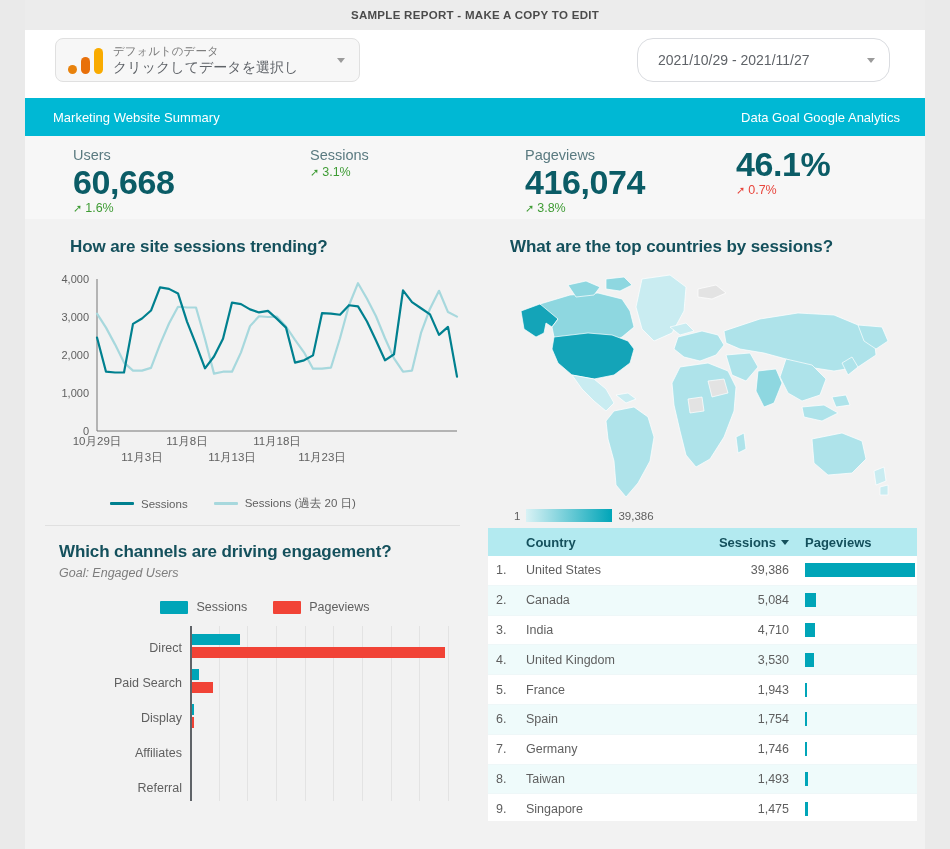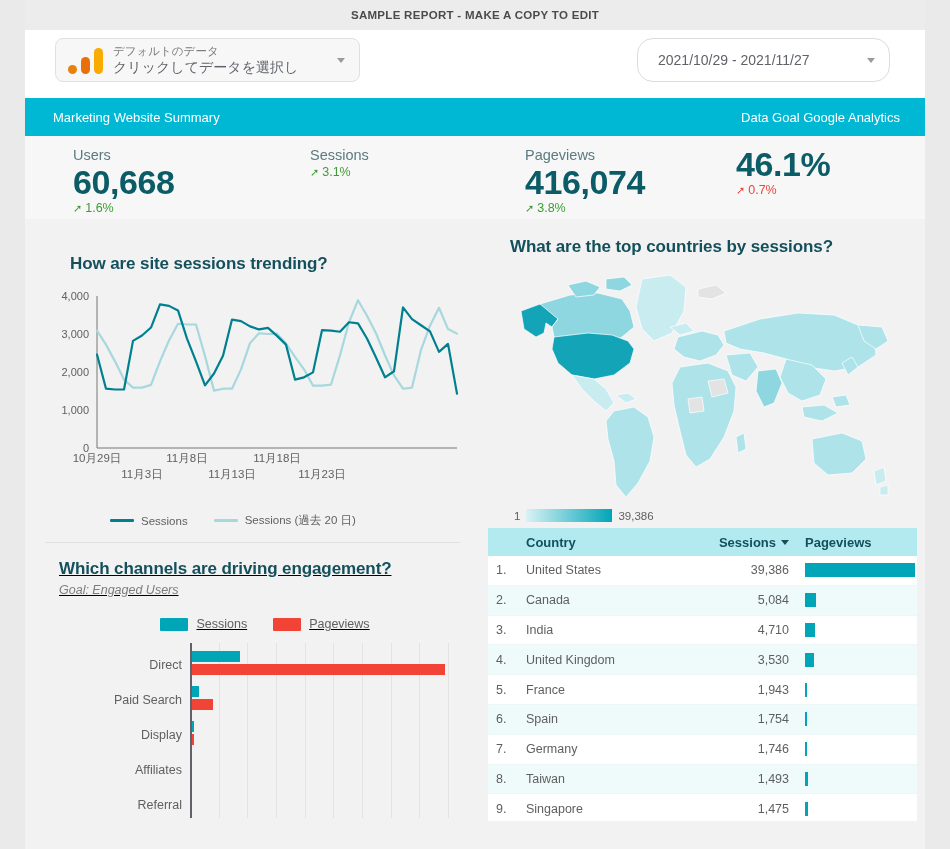--- a/index.html
+++ b/index.html
@@ -64,28 +64,28 @@
   .content{display:flex;height:635px;background:#f2f2f2;}
   .col-left{width:455px;box-sizing:border-box;background:#f2f2f2;}
   .col-right{flex:1;box-sizing:border-box;background:#f2f2f2;}
   .card{background:#f2f2f2;}
   .card-title{
     font-size:17px;font-weight:bold;color:#14505c;letter-spacing:-.1px;
   }
   .card-sub{font-size:12.5px;color:#7d7d7d;font-style:italic;margin-top:4px;}
   
   .linechart-card{padding:18px 20px 0 20px;}
-  .linechart-card .card-title{margin-left:25px;margin-top:17px;}
+  .linechart-card .card-title{margin-left:25px;margin-top:0;}
   .lc-wrap{position:relative;margin-top:14px;}
   .legend-row{display:flex;gap:26px;margin:6px 0 0 65px;align-items:center;}
   .legend-item{display:flex;align-items:center;gap:7px;font-size:11.5px;color:#616161;}
   .legend-line{width:24px;height:3px;border-radius:1px;}
   .divider{height:1px;background:#e0e0e0;margin:14px 20px 0 20px;}
   
-  .barchart-card{padding:16px 20px 0 20px;text-decoration:underline;}
+  .barchart-card{padding:16px 20px 0 20px;}
   .barchart-card .card-title{margin-left:14px;}
   .barchart-card .card-sub{margin-left:14px;}
   .bc-legend{display:flex;gap:26px;justify-content:center;margin-top:20px;padding-left:25px;}
   .bc-legend .sw{width:28px;height:13px;border-radius:1px;}
   .bc-legend .li{display:flex;align-items:center;gap:8px;font-size:12.5px;color:#5f5f5f;}
   .bc-plot{position:relative;margin-top:12px;height:175px;}
   .bc-axis{position:absolute;left:145px;top:0;bottom:0;width:2px;background:#5f6368;}
   .bc-grid{position:absolute;top:0;bottom:0;width:1px;background:#e3e3e3;}
   .bc-rowlabel{
     position:absolute;right:11px;font-size:12.5px;color:#5f5f5f;text-align:right;

